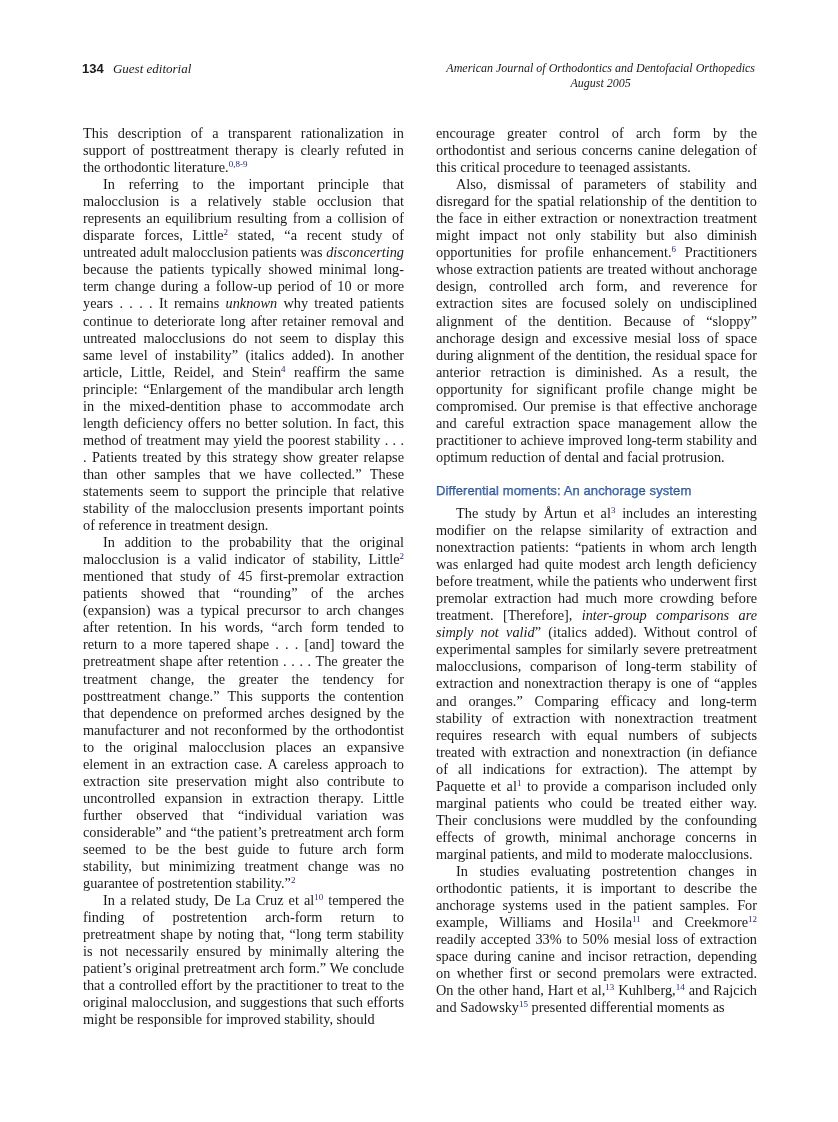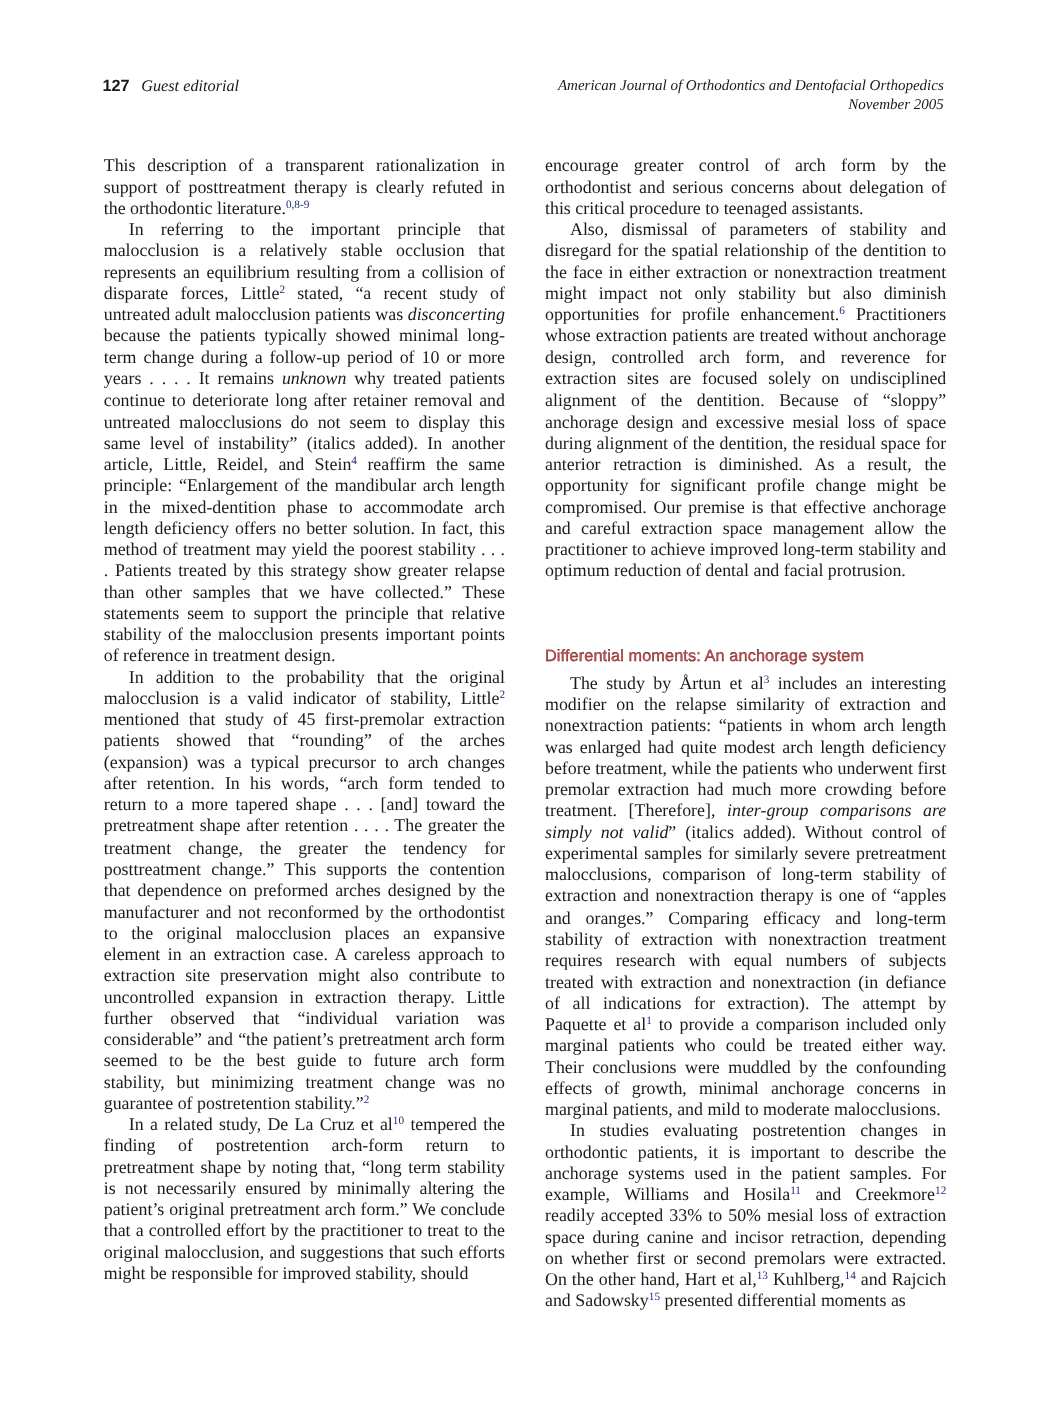--- a/index.html
+++ b/index.html
@@ -1,58 +1,58 @@
 <!DOCTYPE html>
 <html><head>
 <meta charset="utf-8">
 <style>
   html, body { margin: 0; padding: 0; background: #ffffff; }
   body { width: 838px; height: 1122px; position: relative; overflow: hidden; color: #1a1a1a; }
   .page { position: absolute; left: 0; top: 0; width: 838px; height: 1122px; }
   .header-left { position: absolute; left: 82px; top: 61px; font-family: "Liberation Serif", serif; font-size: 13px; white-space: nowrap; }
   .page-number { font-family: "Liberation Sans", sans-serif; font-weight: bold; font-size: 13px; margin-right: 6px; }
   .section-label { font-style: italic; margin-top: 26px; }
-  .header-right { position: absolute; right: 83px; top: 61px; text-align: right; font-family: "Liberation Serif", serif; font-style: italic; font-size: 12px; line-height: 15px; }
+  .header-right { position: absolute; right: 83px; top: 61px; text-align: center; font-family: "Liberation Serif", serif; font-style: italic; font-size: 12px; line-height: 15px; }
   .column { position: absolute; top: 125px; width: 321px; font-family: "Liberation Serif", serif; font-size: 14.3px; line-height: 17.05px; text-align: justify; hyphens: manual; }
   .col-left { left: 83px; }
   .col-right { left: 436px; }
   .column p { margin: 0; text-indent: 0; }
   .column p.indent { text-indent: 20px; }
   .column sup { font-size: 9px; line-height: 0; vertical-align: 5px; color: #1f2a7a; }
   .column em { }
-  .section-heading { font-family: "Liberation Sans", sans-serif; font-size: 13px; font-weight: normal; margin: 50px 0 6px 0; color: #ef4444; letter-spacing: 0.1px; }
+  .section-heading { font-family: "Liberation Sans", sans-serif; font-size: 13px; font-weight: normal; margin: 16px 0 6px 0; color: #3b82f6; letter-spacing: 0.1px; }
   .section-heading span { -webkit-text-stroke: 0.25px #111; }
 </style>
 </head>
 <body>
 
 <div class="page">
 
   <div class="header-left">
-    <span class="page-number">127</span>
+    <span class="page-number">134</span>
     <span class="section-label">Guest editorial</span>
   </div>
 
   <div class="header-right">
     <div>American Journal of Orthodontics and Dentofacial Orthopedics</div>
-    <div>November 2005</div>
+    <div>August 2005</div>
   </div>
 
   <div class="column col-left">
     <p><span>This description of a transparent rationalization in support of posttreatment therapy is clearly refuted in the orthodontic literature.</span><sup>0,8-9</sup></p>
 
     <p class="indent"><span>In referring to the important principle that malocclusion is a relatively stable occlusion that represents an equilibrium resulting from a collision of disparate forces, Little</span><sup>2</sup><span> stated, “a recent study of untreated adult malocclusion patients was </span><em>disconcerting</em><span> because the patients typically showed minimal long-term change during a follow-up period of 10 or more years . . . . It remains </span><em>unknown</em><span> why treated patients continue to deteriorate long after retainer removal and untreated malocclusions do not seem to display this same level of instability” (italics added). In another article, Little, Reidel, and Stein</span><sup>4</sup><span> reaffirm the same principle: “Enlargement of the mandibular arch length in the mixed-dentition phase to accommodate arch length deficiency offers no better solution. In fact, this method of treatment may yield the poorest stability . . . . Patients treated by this strategy show greater relapse than other samples that we have collected.” These statements seem to support the principle that relative stability of the malocclusion presents important points of reference in treatment design.</span></p>
 
     <p class="indent"><span>In addition to the probability that the original malocclusion is a valid indicator of stability, Little</span><sup>2</sup><span> mentioned that study of 45 first-premolar extraction patients showed that “rounding” of the arches (expansion) was a typical precursor to arch changes after retention. In his words, “arch form tended to return to a more tapered shape . . . [and] toward the pretreatment shape after retention . . . . The greater the treatment change, the greater the tendency for posttreatment change.” This supports the contention that dependence on preformed arches designed by the manufacturer and not reconformed by the orthodontist to the original malocclusion places an expansive element in an extraction case. A careless approach to extraction site preservation might also contribute to uncontrolled expansion in extraction therapy. Little further observed that “individual variation was considerable” and “the patient’s pretreatment arch form seemed to be the best guide to future arch form stability, but minimizing treatment change was no guarantee of postretention stability.”</span><sup>2</sup></p>
 
     <p class="indent"><span>In a related study, De La Cruz et al</span><sup>10</sup><span> tempered the finding of postretention arch-form return to pretreatment shape by noting that, “long term stability is not necessarily ensured by minimally altering the patient’s original pretreatment arch form.” We conclude that a controlled effort by the practitioner to treat to the original malocclusion, and suggestions that such efforts might be responsible for improved stability, should</span></p>
   </div>
 
   <div class="column col-right">
-    <p><span>encourage greater control of arch form by the orthodontist and serious concerns about delegation of this critical procedure to teenaged assistants.</span></p>
+    <p><span>encourage greater control of arch form by the orthodontist and serious concerns canine delegation of this critical procedure to teenaged assistants.</span></p>
 
     <p class="indent"><span>Also, dismissal of parameters of stability and disregard for the spatial relationship of the dentition to the face in either extraction or nonextraction treatment might impact not only stability but also diminish opportunities for profile enhancement.</span><sup>6</sup><span> Practitioners whose extraction patients are treated without anchorage design, controlled arch form, and reverence for extraction sites are focused solely on undisciplined alignment of the dentition. Because of “sloppy” anchorage design and excessive mesial loss of space during alignment of the dentition, the residual space for anterior retraction is diminished. As a result, the opportunity for significant profile change might be compromised. Our premise is that effective anchorage and careful extraction space management allow the practitioner to achieve improved long-term stability and optimum reduction of dental and facial protrusion.</span></p>
 
     <h3 class="section-heading"><span>Differential moments: An anchorage system</span></h3>
 
     <p class="indent"><span>The study by Årtun et al</span><sup>3</sup><span> includes an interesting modifier on the relapse similarity of extraction and nonextraction patients: “patients in whom arch length was enlarged had quite modest arch length deficiency before treatment, while the patients who underwent first premolar extraction had much more crowding before treatment. [Therefore], </span><em>inter-group comparisons are simply not valid</em><span>” (italics added). Without control of experimental samples for similarly severe pretreatment malocclusions, comparison of long-term stability of extraction and nonextraction therapy is one of “apples and oranges.” Comparing efficacy and long-term stability of extraction with nonextraction treatment requires research with equal numbers of subjects treated with extraction and nonextraction (in defiance of all indications for extraction). The attempt by Paquette et al</span><sup>1</sup><span> to provide a comparison included only marginal patients who could be treated either way. Their conclusions were muddled by the confounding effects of growth, minimal anchorage concerns in marginal patients, and mild to moderate malocclusions.</span></p>
 
     <p class="indent"><span>In studies evaluating postretention changes in orthodontic patients, it is important to describe the anchorage systems used in the patient samples. For example, Williams and Hosila</span><sup>11</sup><span> and Creekmore</span><sup>12</sup><span> readily accepted 33% to 50% mesial loss of extraction space during canine and incisor retraction, depending on whether first or second premolars were extracted. On the other hand, Hart et al,</span><sup>13</sup><span> Kuhlberg,</span><sup>14</sup><span> and Rajcich and Sadowsky</span><sup>15</sup><span> presented differential moments as</span></p>
   </div>
 

